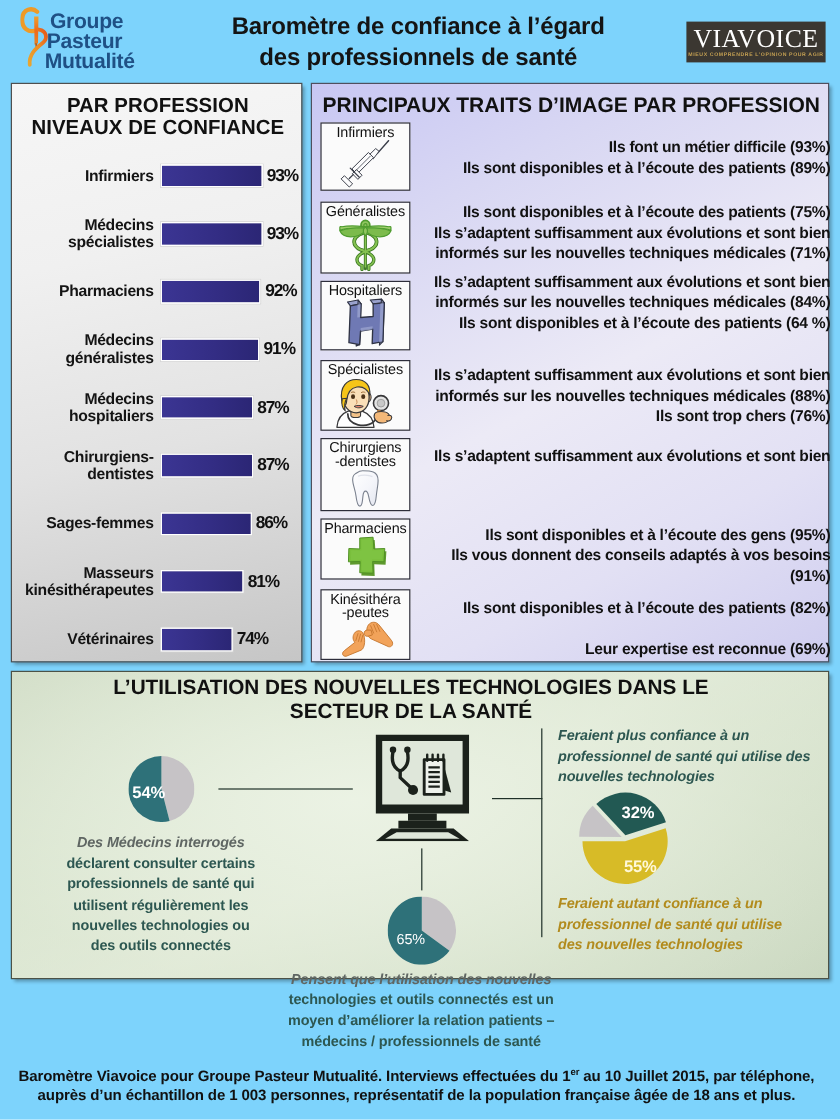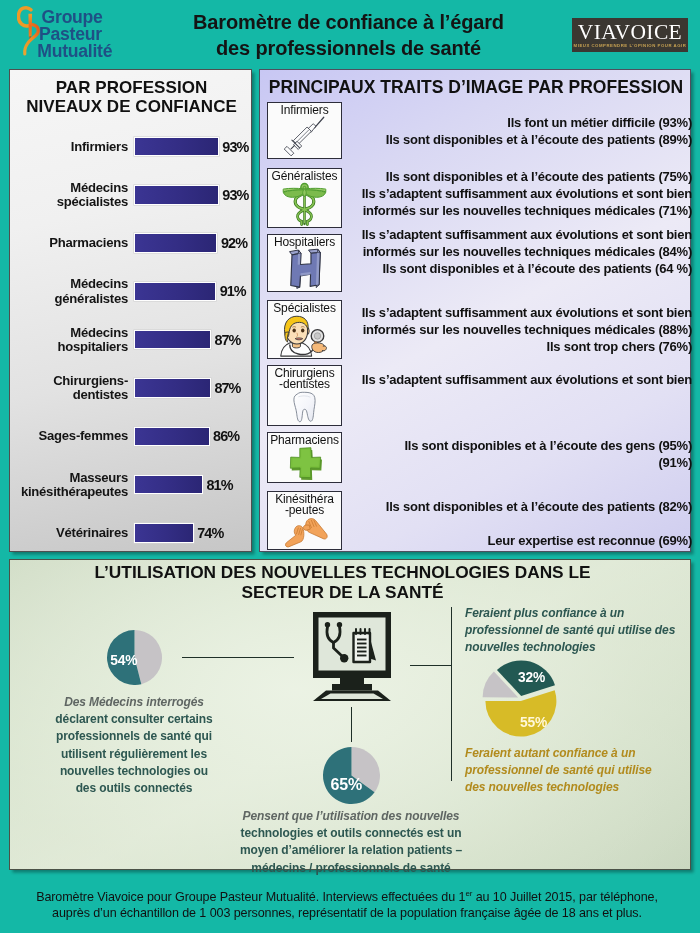--- a/index.html
+++ b/index.html
@@ -1,17 +1,17 @@
 <!DOCTYPE html>
 <html><head>
 <meta charset="utf-8">
 <style>
   html,body{margin:0;padding:0;}
   body{width:700px;height:933px;background:#fff;font-family:"Liberation Sans",sans-serif;overflow:hidden;position:relative;}
-  #page{position:absolute;left:0;top:0;width:700px;height:933px;background:#14b8a6;}
+  #page{position:absolute;left:0;top:0;width:700px;height:933px;background:#7dd3fc;}
   .abs{position:absolute;}
 
   
   #logo{left:15px;top:2px;width:150px;height:56px;}
   #logo-text{position:absolute;left:22px;top:0px;font-family:"Liberation Sans",sans-serif;
      font-weight:bold;font-size:17.6px;line-height:17.3px;color:#1F5085;letter-spacing:-0.25px;}
   #logo-text div{position:absolute;white-space:nowrap;}
   #logo-text div:nth-child(1){left:4.6px;top:6.8px;}
   #logo-text div:nth-child(2){left:2px;top:24.1px;}
   #logo-text div:nth-child(3){left:0.3px;top:41.4px;}
@@ -50,33 +50,33 @@
   .prof-box{position:absolute;left:7px;width:75px;background:#fbfbfb;border:1.6px solid #2d2d3a;
      box-sizing:border-box;}
   .prof-cap{position:absolute;left:0;top:1.5px;width:100%;text-align:center;font-size:12px;
      line-height:11.8px;color:#111;letter-spacing:-0.12px;}
   .prof-icon{position:absolute;left:0;width:100%;}
   .traits{position:absolute;left:84px;width:348px;font-weight:bold;font-size:13px;
      line-height:16.8px;color:#111;letter-spacing:-0.22px;text-align:right;}
   .traits p{margin:0;}
 
   
-  #bottom-panel{left:9px;top:559px;width:682px;height:311px;
+  #bottom-panel{left:9px;top:559px;width:682px;height:257px;
      background:
        radial-gradient(120% 150% at 42% 42%, rgba(236,243,229,0.95) 0%, rgba(226,235,216,0.55) 42%, rgba(197,210,187,0) 78%),
        linear-gradient(150deg,#c4d2ba 0%,#d3e0c9 26%,#e0e9d7 50%,#d0ddc6 76%,#c2d1b8 100%);
      border:1px solid #4b5247;box-shadow:2.5px 2.5px 3px rgba(0,0,0,.33);box-sizing:border-box;}
   #bp-title{position:absolute;left:0;top:3.4px;width:665px;text-align:center;font-weight:bold;
      font-size:17.3px;line-height:19.7px;color:#111;letter-spacing:0px;}
   .bp-text{position:absolute;text-align:center;font-weight:bold;font-size:12px;line-height:17.2px;
      color:#2d5751;letter-spacing:-0.1px;}
   .bp-text .it{font-style:italic;font-weight:bold;color:#5f6663;}
 
   
-  #footer{left:0;top:890px;width:694px;text-align:center;font-weight:normal;font-size:12.55px;
+  #footer{left:0;top:890px;width:694px;text-align:center;font-weight:bold;font-size:12.55px;
      line-height:15.5px;color:#111;letter-spacing:-0.1px;}
   #footer sup{font-size:8.2px;vertical-align:super;line-height:0;}
 </style>
 </head>
 <body>
 
 <div id="page">
 
   <div class="abs" id="logo">
     <svg width="26" height="54" viewBox="0 0 28 54" style="position:absolute;left:2px;top:1px">
@@ -335,20 +335,21 @@
               <div>Pharmaciens</div>
             </div>
             <div class="prof-icon" style="top: 13px; height: 35px;"><svg viewBox="0 0 56 52" width="100%" height="100%" preserveAspectRatio="xMidYMid meet">
                 <path d="M23 7 L39.5 6 L40.5 20.5 L54 20 L53 36.5 L39 36 L39.5 50.5 L23 50 L23.5 36 L9 36.5 L9.5 20.5 L23 21 Z" fill="#5f9a2e"></path>
                 <path d="M21 3.5 L37.5 2.5 L38.5 17 L52 16.5 L51 33 L37 32.5 L37.5 47 L21 46.5 L21.5 32.5 L7 33 L7.5 16.5 L21 17 Z" fill="#79bf3c" stroke="#4f8f24" stroke-width="1.2" stroke-linejoin="round"></path>
                 <path d="M23 6 L35.6 5.2 L36.3 18.7 L49.3 18.3 L48.7 30 L36 30 L36.3 44 L23.4 43.6 L23.6 30.5 L10 31 L10.4 18.7 L23 19 Z" fill="#84c747" opacity=".55"></path>
               </svg></div>
           </div>
           <div class="traits" style="top: 368px;">
             <p style="padding-left:2px">Ils sont disponibles et à l’écoute des gens (95%)</p>
+            <p style="padding-left:0px">Ils vous donnent des conseils adaptés à vos besoins</p>
             <p style="padding-left:0px">(91%)</p>
           </div>
         </div>
         <div class="prof-row" style="top: 0px;">
           <div class="prof-box" style="top: 421px; height: 59px;">
             <div class="prof-cap">
               <div>Kinésithéra</div>
               <div>-peutes</div>
             </div>
             <div class="prof-icon" style="top: 24px; height: 32px;"><svg viewBox="0 0 70 44" width="100%" height="100%" preserveAspectRatio="xMidYMid meet">
@@ -419,21 +420,21 @@
               <path d="M44 31.5 L53.5 31.5"></path>
               <path d="M44 35.5 L53.5 35.5"></path>
               <path d="M44 39.5 L53.5 39.5"></path>
               <path d="M44 43.5 L53.5 43.5"></path>
             </g>
           </svg></div>
         <div class="abs" style="left: 313px; top: 187px;"><svg viewBox="0 0 57 57" width="57" height="57">
             <path d="M28.50 28.50 L28.50 0.00 A28.5 28.5 0 0 1 51.56 45.25 Z" fill="#c6c3c6"></path>
             <path d="M28.50 28.50 L51.56 45.25 A28.5 28.5 0 1 1 28.50 0.00 Z" fill="#2e7179"></path>
           </svg></div>
-        <div class="abs" style="left: 320.5px; top: 215.5px; color: rgb(255, 255, 255); font-weight: bold; font-size: 16px; letter-spacing: -0.15px;">65%</div>
+        <div class="abs" style="left: 320.5px; top: 215.5px; color: rgb(255, 255, 255); font-weight: normal; font-size: 12px; letter-spacing: -0.15px;">65%</div>
         <div class="abs" style="left: 471px; top: 99px;"><svg viewBox="0 0 79 79" width="79" height="79">
             <path d="M40.16 36.98 L15.94 11.02 A35.5 35.5 0 0 1 73.96 26.13 Z" fill="#225953"></path>
             <path d="M39.90 42.07 L73.70 31.22 A35.5 35.5 0 1 1 4.40 41.95 Z" fill="#d7bb27"></path>
             <path d="M37.12 38.46 L1.62 38.34 A35.5 35.5 0 0 1 12.91 12.50 Z" fill="#c6c3c6"></path>
           </svg></div>
         <div class="abs" style="left: 508px; top: 110px; color: rgb(255, 255, 255); font-weight: bold; font-size: 13.8px; letter-spacing: -0.15px;">32%</div>
         <div class="abs" style="left: 510px; top: 155px; color: rgb(255, 248, 216); font-weight: bold; font-size: 13.8px; letter-spacing: -0.15px;">55%</div>
         <div class="abs bp-text" style="left: 22px; top: 134px; width: 204px;"><span class="it">Des Médecins interrogés</span><br>déclarent consulter certains<br>professionnels de santé qui<br>utilisent régulièrement les<br>nouvelles technologies ou<br>des outils connectés</div>
         <div class="abs bp-text" style="left: 218px; top: 248px; width: 246px;"><span class="it">Pensent que l’utilisation des nouvelles</span><br>technologies et outils connectés est un<br>moyen d’améliorer la relation patients –<br>médecins / professionnels de santé</div>
         <div class="abs bp-text" style="left: 455px; top: 45px; width: 226px; text-align: left; font-style: italic;"><span class="it" style="color: rgb(45, 87, 81);">Feraient plus confiance à un</span><br>professionnel de santé qui utilise des<br>nouvelles technologies</div>

